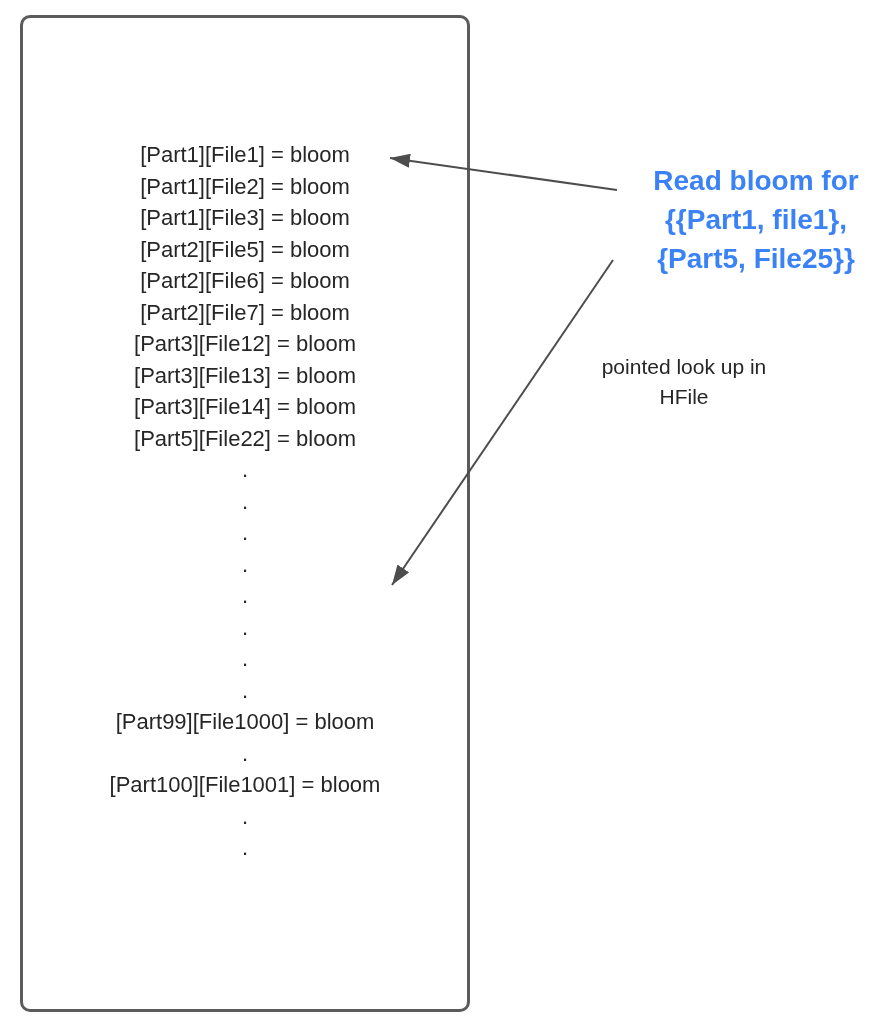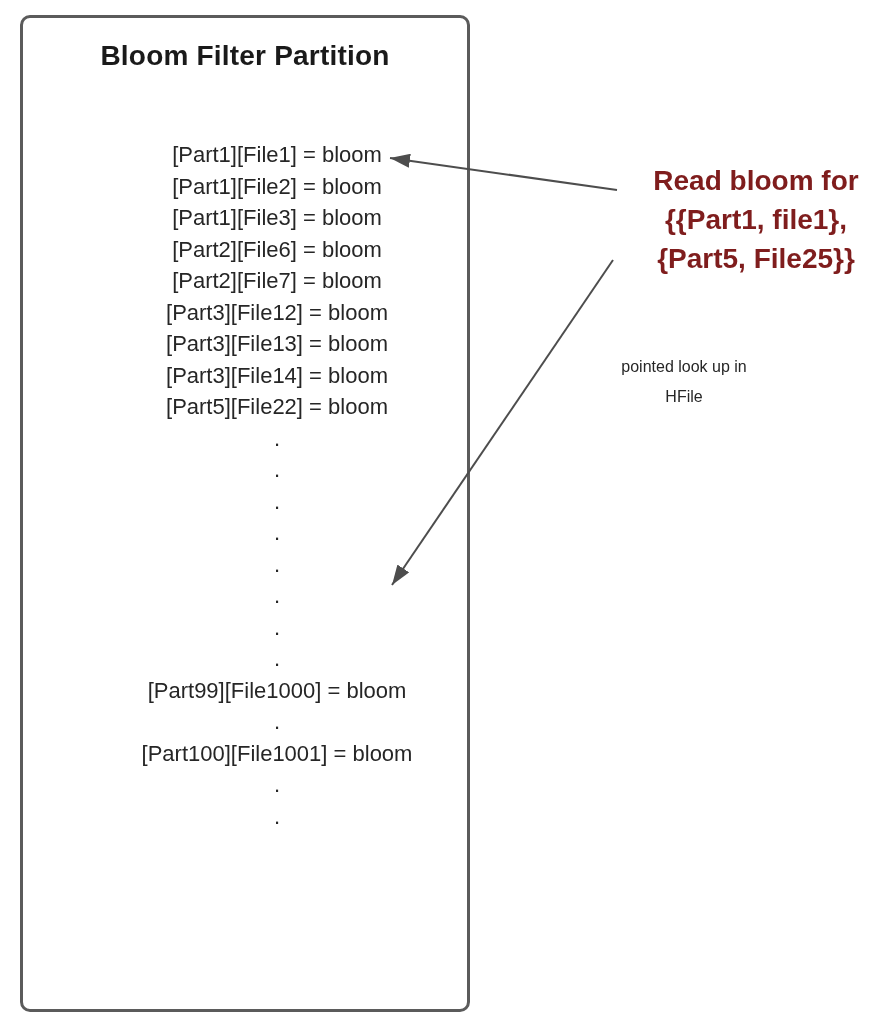--- a/index.html
+++ b/index.html
@@ -36,68 +36,67 @@
   .entry-list {
     position: absolute;
     left: 23px;
     top: 139px;
     width: 444px;
     text-align: center;
     font-size: 22px;
     line-height: 31.5px;
     color: #262626;
     white-space: nowrap;
-    padding-left: 32px;
   }
   .entry { height: 31.5px; }
   .arrow-layer {
     position: absolute;
     left: 0;
     top: 0;
     width: 884px;
     height: 1033px;
     pointer-events: none;
   }
   .annotation-read-bloom {
     position: absolute;
     left: 628px;
     top: 161px;
     width: 256px;
     text-align: center;
     font-size: 28px;
     font-weight: bold;
     line-height: 39px;
-    color: #7f1d1d;
+    color: #3b82f6;
     white-space: nowrap;
   }
   .annotation-pointed-lookup {
     position: absolute;
     left: 564px;
     top: 352px;
     width: 240px;
     text-align: center;
-    font-size: 16px;
+    font-size: 21px;
     line-height: 30px;
     color: #262626;
     white-space: nowrap;
   }
 </style>
 </head>
 <body>
 
 <div class="canvas">
 
   <div class="partition-box" style="border-color: rgb(91, 91, 91);"></div>
 
-  <div class="partition-title" style="color: rgb(26, 26, 26);">Bloom Filter Partition</div>
 
   <div class="entry-list">
       <div class="entry text">[Part1][File1] = bloom</div>
       <div class="entry text">[Part1][File2] = bloom</div>
       <div class="entry text">[Part1][File3] = bloom</div>
+      <div class="entry text">[Part2][File5] = bloom</div>
       <div class="entry text">[Part2][File6] = bloom</div>
       <div class="entry text">[Part2][File7] = bloom</div>
       <div class="entry text">[Part3][File12] = bloom</div>
       <div class="entry text">[Part3][File13] = bloom</div>
       <div class="entry text">[Part3][File14] = bloom</div>
       <div class="entry text">[Part5][File22] = bloom</div>
       <div class="entry dot">.</div>
       <div class="entry dot">.</div>
       <div class="entry dot">.</div>
       <div class="entry dot">.</div>

